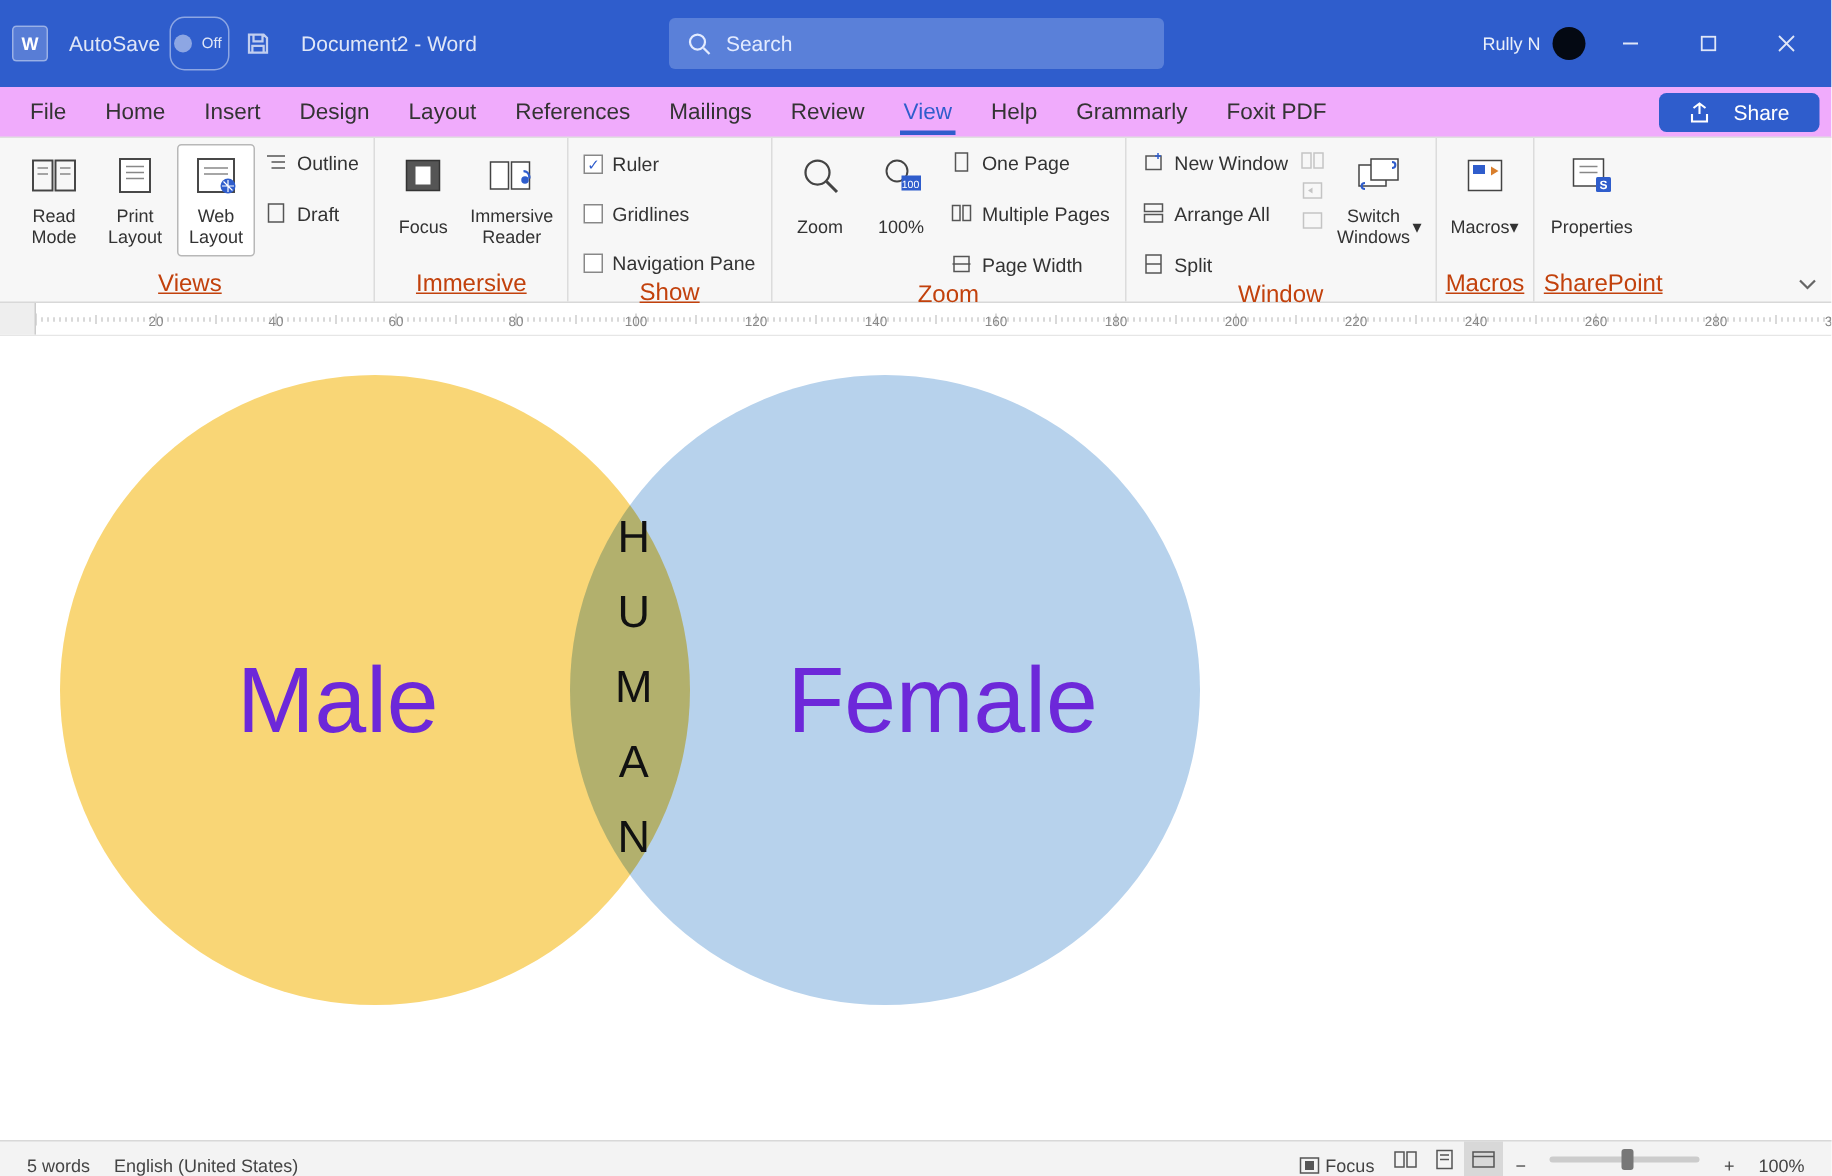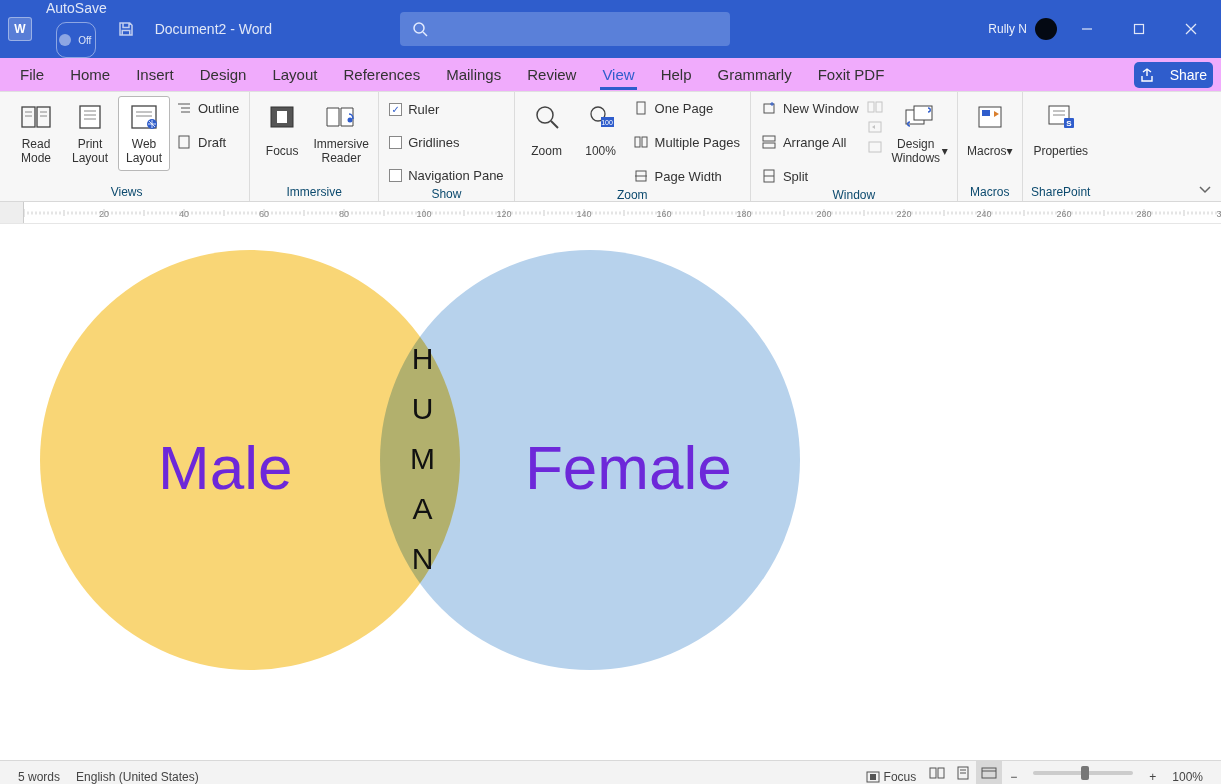--- a/index.html
+++ b/index.html
@@ -1,45 +1,45 @@
 <!DOCTYPE html>
 <html><head>
 <meta charset="utf-8">
 <style>
   * { box-sizing: border-box; margin: 0; padding: 0; font-family: "Segoe UI", Arial, sans-serif; }
   body { width: 1221px; height: 784px; background: #fff; overflow: hidden; font-size: 13px; color: #222; }
 
   
   .titlebar { height: 58px; background: #2f5dcc; display: flex; align-items: center; color: #fff; padding: 0 8px; gap: 8px; }
   .titlebar .w-icon { width: 24px; height: 24px; background: #fff3; border: 1px solid #fff6; border-radius: 3px; display:flex; align-items:center; justify-content:center; font-size:12px; font-weight:bold; color:#fff; }
-  .autosave { display:flex; align-items:center; gap:6px; opacity:.85; font-size:14px; margin-left:6px;flex-direction:column;}
+  .autosave { display:flex; align-items:center; gap:6px; opacity:.85; font-size:14px; margin-left:6px;}
   .autosave .toggle { width: 40px; height: 36px; border:1px solid #fff8; border-radius: 10px; display:flex; align-items:center; justify-content:flex-end; padding:0 4px; font-size:10px; position:relative; }
   .autosave .toggle::before { content:""; width:12px; height:12px; background:#fff8; border-radius:50%; position:absolute; left:2px;}
   .save-icon { width:22px; height:22px; opacity:.7; display:flex; align-items:center; justify-content:center;}
   .doc-title { margin-left:10px; font-size:14px; opacity:.85; }
   .search { flex:0 0 330px; margin-left:120px; height:34px; background:#5a80d9; border-radius:4px; display:flex; align-items:center; padding:0 12px; gap:10px; color:#e3ebff;}
   .search input { background:transparent; border:none; outline:none; color:#e3ebff; font-size:14px; flex:1;}
   .search input::placeholder { color:#e3ebff; }
   .titlebar .spacer { flex:1; }
   .user { display:flex; align-items:center; gap:8px; font-size:12px; opacity:.9;}
   .avatar-circle { width:22px; height:22px; background:#000; border-radius:50%;}
   .win-btn { width:44px; height:40px; display:flex; align-items:center; justify-content:center; color:#fff; opacity:.85;}
 
   
   .menu-tabs { height:34px; background:#f0abfc; display:flex; align-items:center; gap:2px; padding:0 8px; border-bottom:1px solid #e0e0e0; }
   .menu-tabs .tab { padding:6px 12px; font-size:15px; color:#333; cursor:pointer;}
   .menu-tabs .tab.active { color:#2f5dcc; position:relative; font-weight:500;}
   .menu-tabs .tab.active::after { content:""; position:absolute; left:10px; right:10px; bottom:-1px; height:3px; background:#2f5dcc;}
-  .share-btn { margin-left:auto; background:#2f5dcc; color:#fff; border-radius:5px; padding:5px 6px; font-size:14px; display:flex; gap:16px; align-items:center;}
+  .share-btn { margin-left:auto; background:#2f5dcc; color:#fff; border-radius:5px; padding:5px 20px; font-size:14px; display:flex; gap:16px; align-items:center;}
 
   
   .ribbon { height:110px; background:#f7f7f7; border-bottom:1px solid #d8d8d8; display:flex; align-items:stretch; padding-left:4px; position:relative;}
   .group { display:flex; flex-direction:column; border-right:1px solid #dcdcdc; padding:4px 6px 0 6px;}
   .group-body { flex:1; display:flex; align-items:flex-start; gap:2px;}
-  .group-label { text-align:center; font-size:12px; color:#0c4a6e; padding:2px 0;}
+  .group-label { text-align:center; font-size:16px; color:#c2410c; padding:2px 0;text-decoration:underline;}
   .ctrl-lg { width:52px; display:flex; flex-direction:column; align-items:center; padding:4px 2px; font-size:12px; color:#333; text-align:center; line-height:1.2; border:1px solid transparent; border-radius:3px; cursor:pointer;}
   .ctrl-lg.sel { background:#fff; border:1px solid #b8b8b8;}
   .ctrl-lg .ic { width:32px; height:32px; margin-bottom:3px; display:flex; align-items:center; justify-content:center;}
   .ctrl-lg .lab { min-height:30px; display:flex; align-items:center; justify-content:center;}
   .ctrl-stack { display:flex; flex-direction:column; gap:14px; padding-top:2px;}
   .ctrl-sm { display:flex; align-items:center; gap:6px; padding:2px 4px; font-size:13px; color:#333; cursor:pointer; white-space:nowrap;}
   .ctrl-sm .ic-s { width:16px; height:16px; display:flex; align-items:center; justify-content:center; flex:0 0 16px;}
   .check { width:13px; height:13px; border:1px solid #888; display:inline-flex; align-items:center; justify-content:center; font-size:10px; color:#2f5dcc; background:#fff;}
   .ic-col { display:flex; flex-direction:column; gap:6px; padding:4px 2px;}
   .ribbon-collapse { position:absolute; right:8px; bottom:4px; cursor:pointer;}
@@ -86,20 +86,21 @@
     <svg width="18" height="18" viewBox="0 0 24 24">
         <path fill="none" stroke="#fff" stroke-width="2" d="M4 4h13l3 3v13H4z M8 4v6h8V4 M7 20v-6h10v6"></path>
       </svg>
   </div>
   <div class="doc-title">Document2  -  Word</div>
   <div class="search">
     <svg width="16" height="16">
         <circle cx="7" cy="7" r="5" fill="none" stroke="#e3ebff" stroke-width="1.5"></circle>
         <line x1="11" y1="11" x2="15" y2="15" stroke="#e3ebff" stroke-width="1.5"></line>
       </svg>
+    <input placeholder="Search" style="">
   </div>
   <div class="spacer"></div>
   <div class="user">
     <span>Rully N</span>
     <span class="avatar-circle"></span>
   </div>
   <div class="win-btn">
       <svg width="12" height="12">
         <line x1="1" y1="6" x2="11" y2="6" stroke="#fff" stroke-width="1.2"></line>
       </svg>
@@ -355,21 +356,21 @@
       <div class="ctrl-lg" style="width:64px">
         <div class="ic">
             <svg width="30" height="26">
               <rect x="2" y="6" width="18" height="14" fill="#fff" stroke="#444"></rect>
               <rect x="10" y="2" width="18" height="14" fill="#fff" stroke="#444"></rect>
               <path d="M6 22c-3 0-3-4 0-4" fill="none" stroke="#2f5dcc" stroke-width="1.4"></path>
               <path d="M24 4c3 0 3 4 0 4" fill="none" stroke="#2f5dcc" stroke-width="1.4"></path>
             </svg>
           </div>
         <div class="lab">
-            <span>Design Windows</span> 
+            <span>Switch Windows</span> 
             <span>▾</span>
           </div>
       </div>
     </div>
     <div class="group-label">Window</div>
   </div>
 
   <div class="group">
     <div class="group-body">
       <div class="ctrl-lg">

